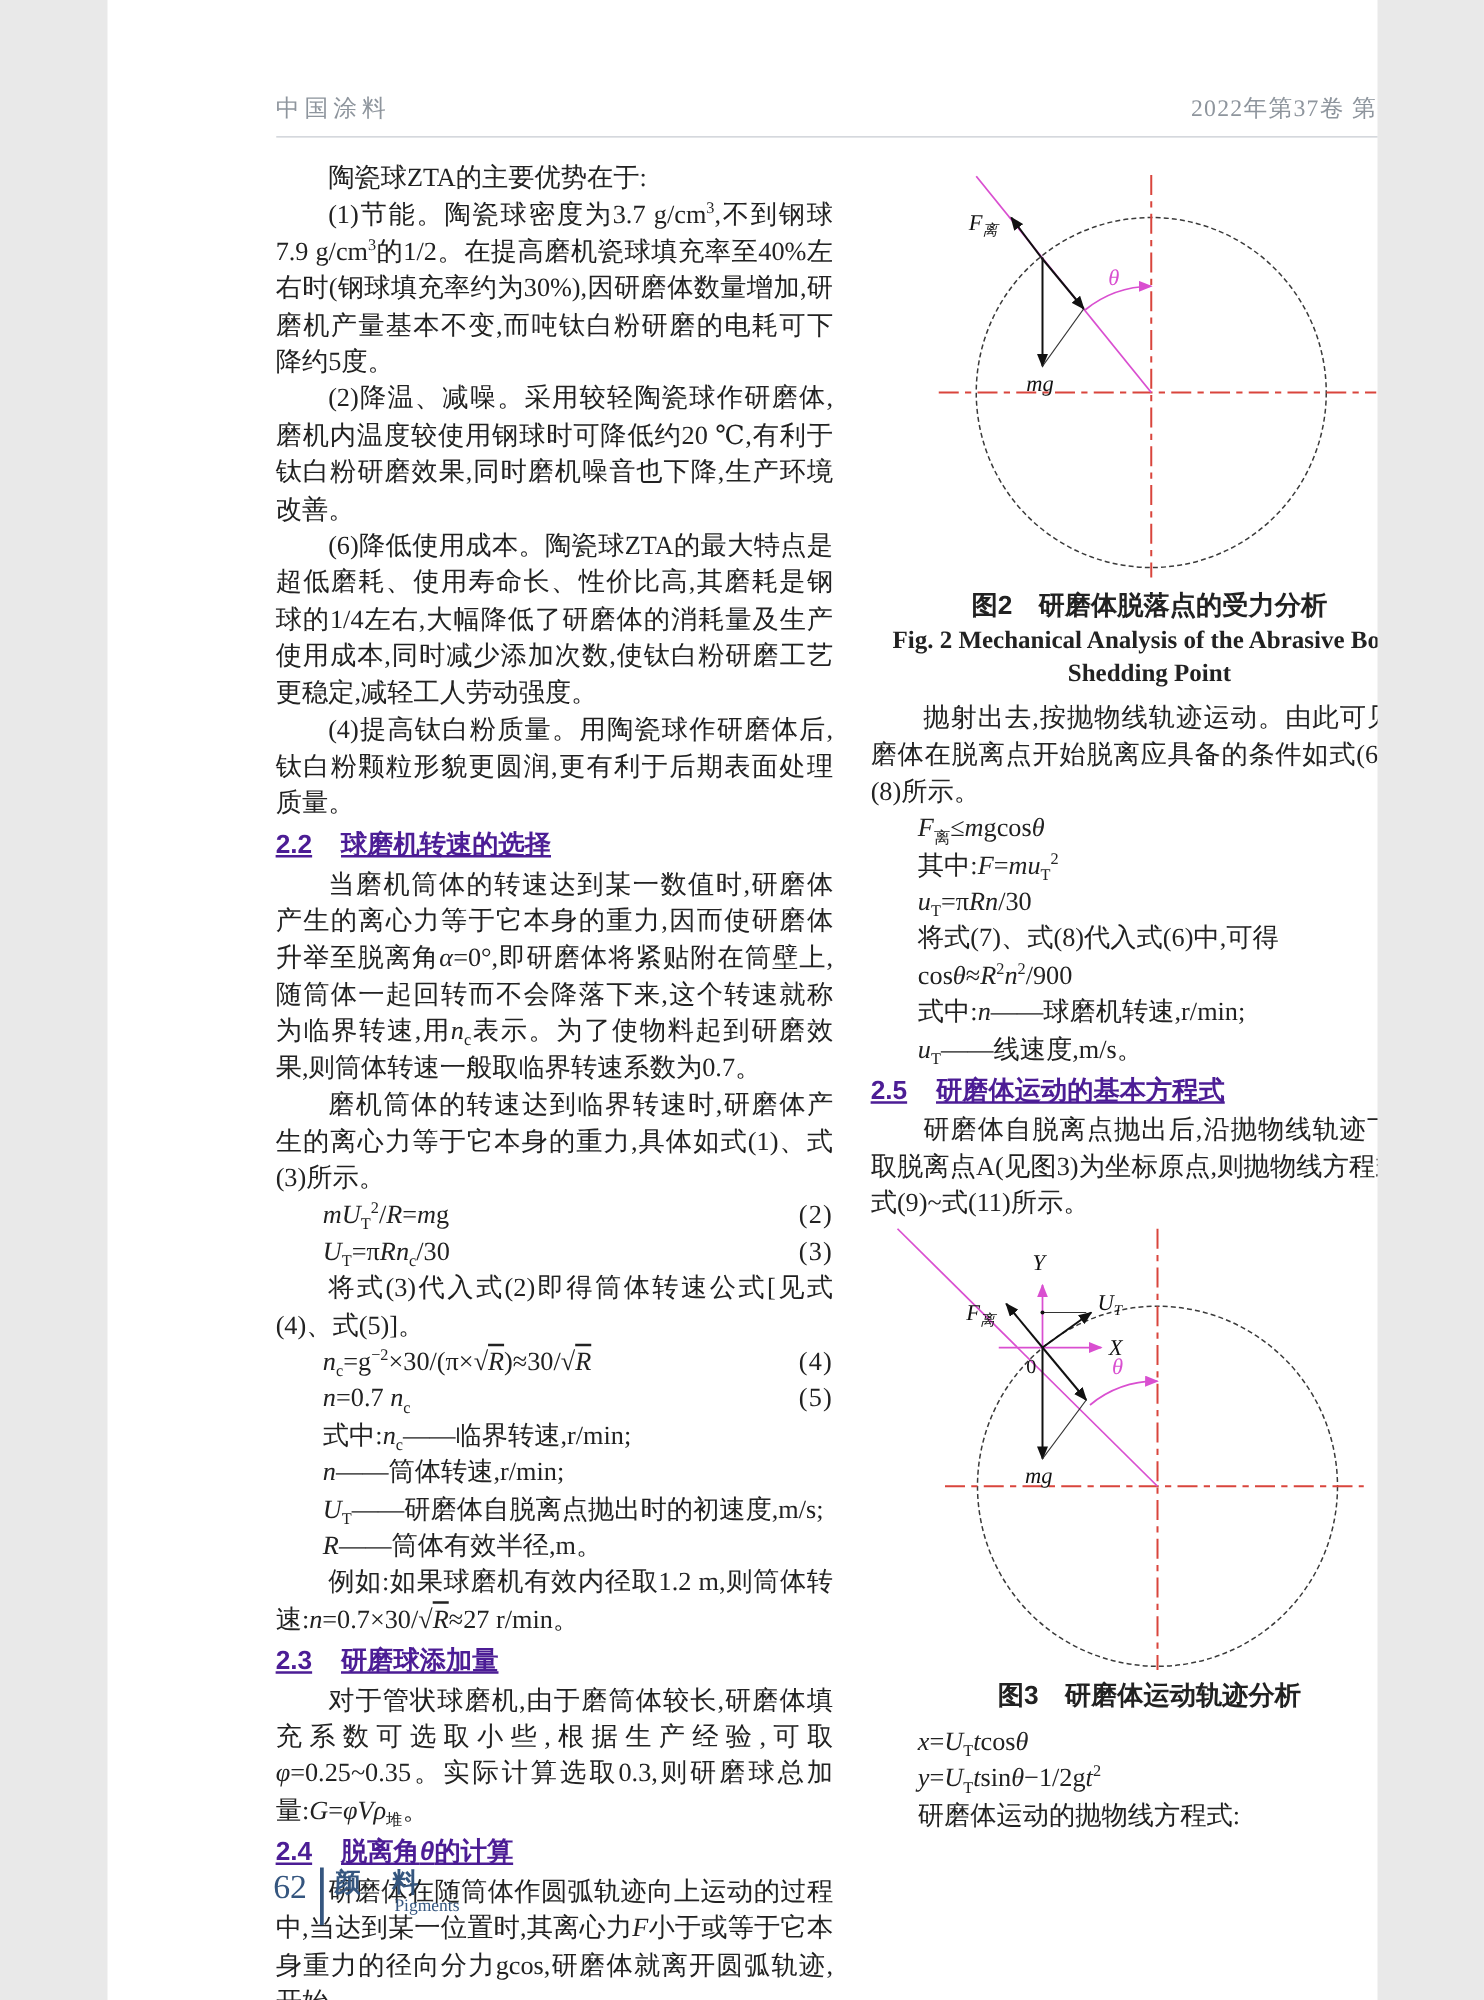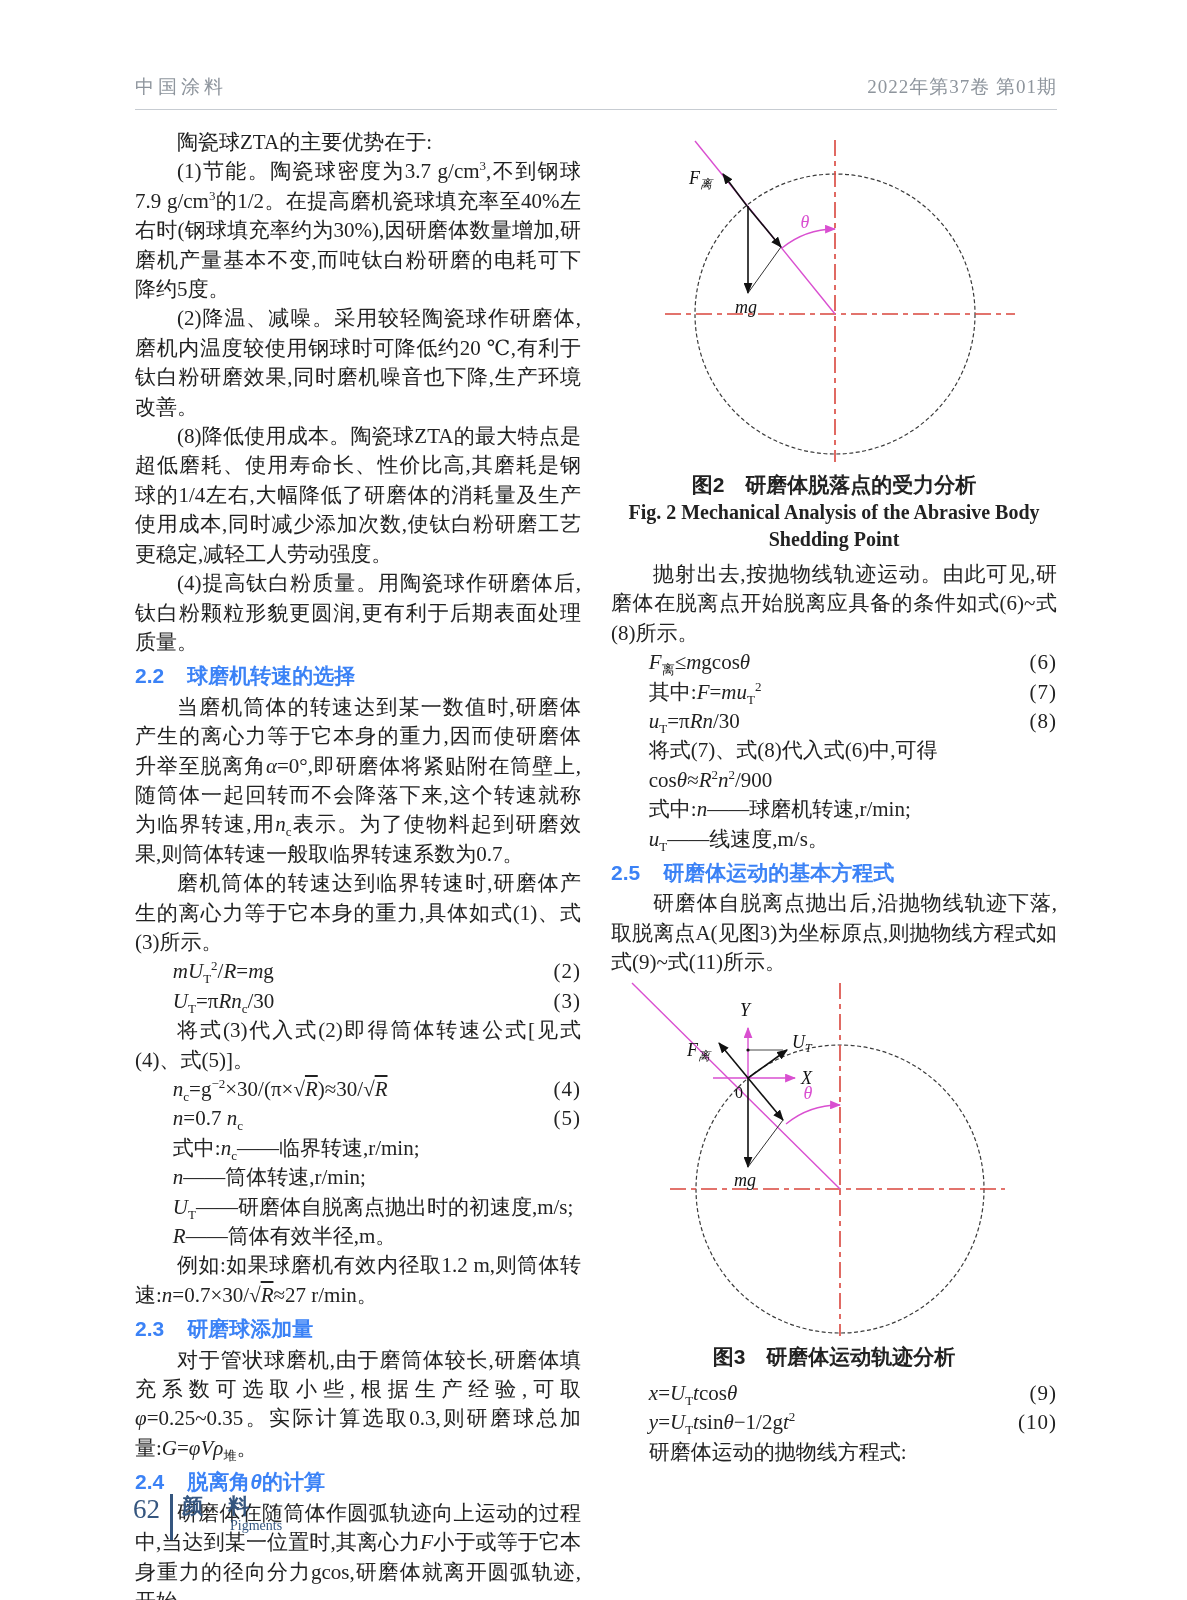--- a/index.html
+++ b/index.html
@@ -1,30 +1,30 @@
 <!DOCTYPE html>
 <html><head>
 <meta charset="utf-8">
 <style>
   html,body{margin:0;padding:0;background:#e9e9e9;}
-  .page{position:relative;width:1187px;height:1600px;background:#ffffff;margin:0 auto;
+  .page{position:relative;width:1016px;height:1600px;background:#ffffff;margin:0 auto;
         font-family:"Liberation Serif","DejaVu Serif",serif;color:#222;overflow:hidden;}
   
   .header{position:absolute;top:74px;left:135px;width:922px;display:flex;
           justify-content:space-between;align-items:flex-end;padding-bottom:9px;
           border-bottom:1.5px solid #c7ccd2;color:#8e959d;font-size:19px;}
   .header .journal{letter-spacing:4px;}
   .header .issue{letter-spacing:1px;}
   
   .columns{position:absolute;top:128px;left:135px;width:922px;display:flex;gap:30px;}
   .col{width:446px;font-size:21px;line-height:29.4px;}
   .para{text-indent:2em;text-align:justify;}
   .line{padding-left:1.8em;white-space:nowrap;}
-  .h2{color:#3b82f6;font-weight:bold;font-family:"Liberation Sans","DejaVu Sans",sans-serif;
-      font-size:21px;margin:4px 0 2px 0;}
+  .h2{color:#4c1d95;font-weight:bold;font-family:"Liberation Sans","DejaVu Sans",sans-serif;
+      font-size:21px;margin:4px 0 2px 0;text-decoration:underline;}
   .h2 .h2num{margin-right:1.1em;}
   .eq{display:flex;align-items:baseline;}
   .eq-body{padding-left:1.8em;}
   .eq-num{margin-left:auto;letter-spacing:1px;}
   i{font-style:italic;}
   sub,sup{font-size:0.62em;line-height:0;}
   .sqrt{white-space:nowrap;}
   .sqrtbar{text-decoration:overline;}
   
   .figsvg{display:block;margin-left:4px;}
@@ -54,21 +54,21 @@
     <span class="journal">中国涂料</span>
     <span class="issue">2022年第37卷  第01期</span>
   </div>
 
   <div class="columns">
 
     <div class="col">
         <div class="para">陶瓷球ZTA的主要优势在于:</div>
         <div class="para">(1)节能。陶瓷球密度为3.7 g/cm<sup>3</sup>,不到钢球7.9 g/cm<sup>3</sup>的1/2。在提高磨机瓷球填充率至40%左右时(钢球填充率约为30%),因研磨体数量增加,研磨机产量基本不变,而吨钛白粉研磨的电耗可下降约5度。</div>
         <div class="para">(2)降温、减噪。采用较轻陶瓷球作研磨体,磨机内温度较使用钢球时可降低约20 ℃,有利于钛白粉研磨效果,同时磨机噪音也下降,生产环境改善。</div>
-        <div class="para">(8)降低使用成本。陶瓷球ZTA的最大特点是超低磨耗、使用寿命长、性价比高,其磨耗是钢球的1/4左右,大幅降低了研磨体的消耗量及生产使用成本,同时减少添加次数,使钛白粉研磨工艺更稳定,减轻工人劳动强度。</div>
+        <div class="para">(6)降低使用成本。陶瓷球ZTA的最大特点是超低磨耗、使用寿命长、性价比高,其磨耗是钢球的1/4左右,大幅降低了研磨体的消耗量及生产使用成本,同时减少添加次数,使钛白粉研磨工艺更稳定,减轻工人劳动强度。</div>
         <div class="para">(4)提高钛白粉质量。用陶瓷球作研磨体后,钛白粉颗粒形貌更圆润,更有利于后期表面处理质量。</div>
         <div class="h2"><span class="h2num">2.2</span><span>球磨机转速的选择</span></div>
         <div class="para">当磨机筒体的转速达到某一数值时,研磨体产生的离心力等于它本身的重力,因而使研磨体升举至脱离角<i>α</i>=0°,即研磨体将紧贴附在筒壁上,随筒体一起回转而不会降落下来,这个转速就称为临界转速,用<i>n</i><sub>c</sub>表示。为了使物料起到研磨效果,则筒体转速一般取临界转速系数为0.7。</div>
         <div class="para">磨机筒体的转速达到临界转速时,研磨体产生的离心力等于它本身的重力,具体如式(1)、式(3)所示。</div>
         <div class="eq">
           <span class="eq-body"><i>mU</i><sub>T</sub><sup>2</sup>/<i>R</i>=<i>m</i>g</span>
           <span class="eq-num">(2)</span>
         </div>
         <div class="eq">
           <span class="eq-body"><i>U</i><sub>T</sub>=π<i>Rn</i><sub>c</sub>/30</span>

